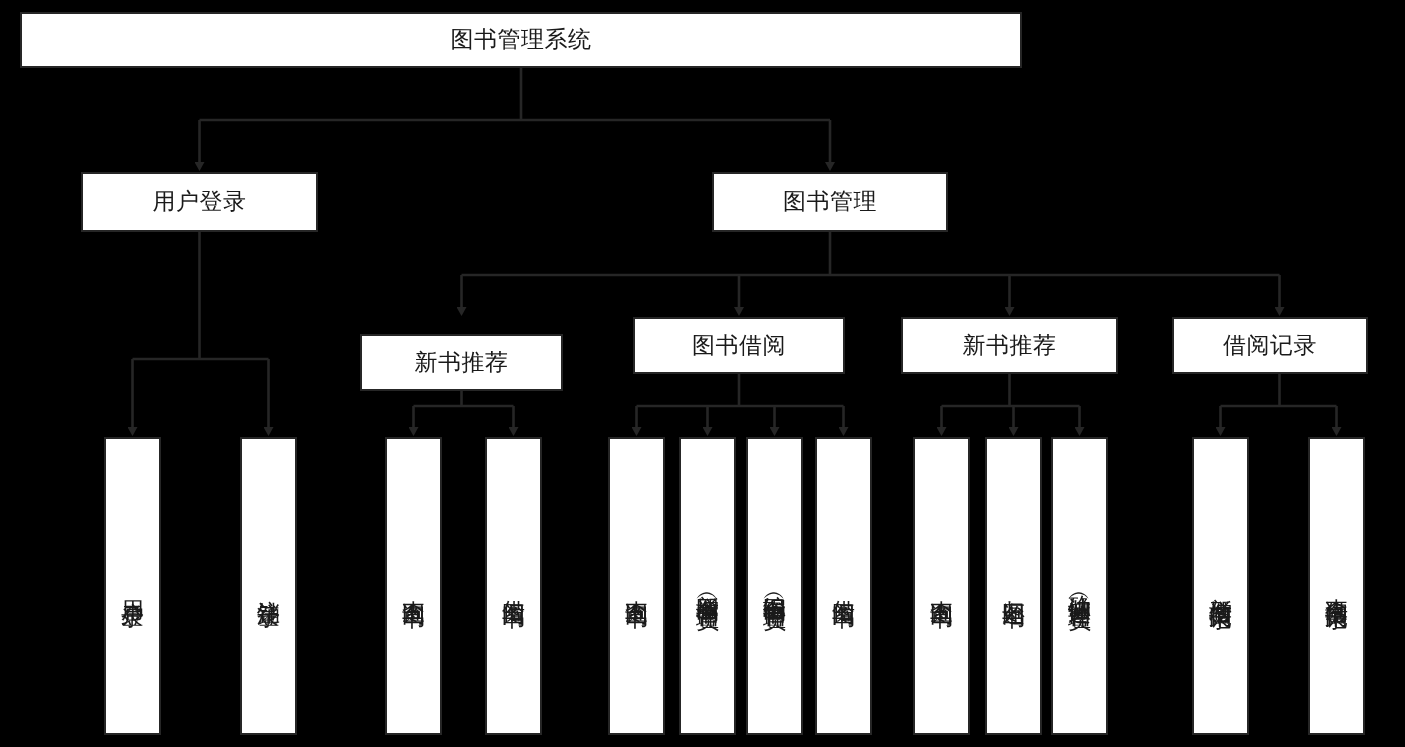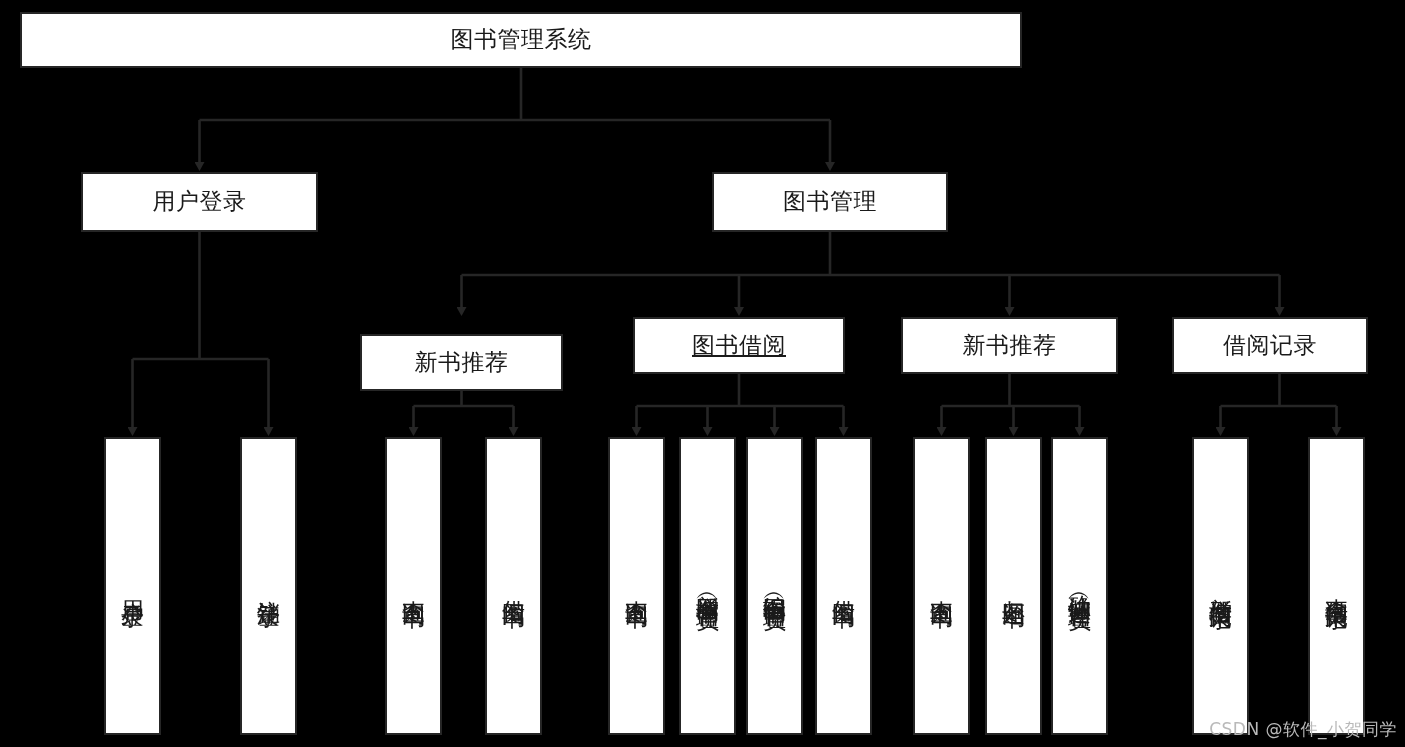--- a/index.html
+++ b/index.html
@@ -123,21 +123,21 @@
       </div>
       <div class="node horiz" style="left: 81px; top: 172px; width: 237px; height: 60px;">
         <span class="txt">用户登录</span>
       </div>
       <div class="node horiz" style="left: 712px; top: 172px; width: 236px; height: 60px;">
         <span class="txt">图书管理</span>
       </div>
       <div class="node horiz" style="left: 360px; top: 334px; width: 203px; height: 57px;">
         <span class="txt">新书推荐</span>
       </div>
-      <div class="node horiz" style="left: 633px; top: 317px; width: 212px; height: 57px; text-decoration: underline;">
+      <div class="node horiz" style="left: 633px; top: 317px; width: 212px; height: 57px;">
         <span class="txt">图书借阅</span>
       </div>
       <div class="node horiz" style="left: 901px; top: 317px; width: 217px; height: 57px;">
         <span class="txt">新书推荐</span>
       </div>
       <div class="node horiz" style="left: 1172px; top: 317px; width: 196px; height: 57px;">
         <span class="txt">借阅记录</span>
       </div>
       <div class="node vert" style="left: 104px; top: 437px; width: 57px; height: 298px;">
         <span class="txt">用户登录</span>
@@ -173,14 +173,13 @@
         <span class="txt">确认归还（管理员）</span>
       </div>
       <div class="node vert" style="left: 1192px; top: 437px; width: 57px; height: 298px;">
         <span class="txt">新增借阅记录</span>
       </div>
       <div class="node vert" style="left: 1308px; top: 437px; width: 57px; height: 298px;">
         <span class="txt">查询借阅记录</span>
       </div>
     </div>
 
-  <div id="watermark">CSDN @软件_小贺同学</div>
 </div>
 
 </body></html>

